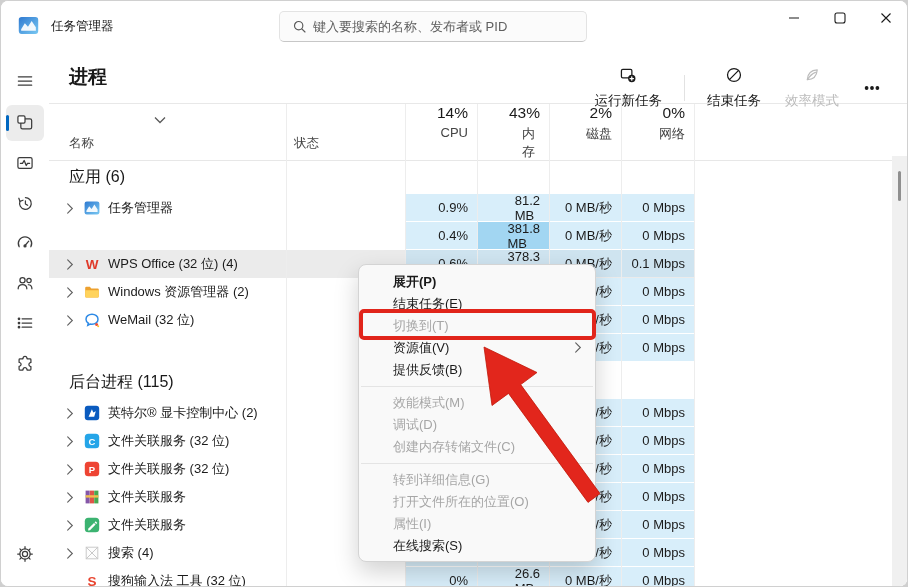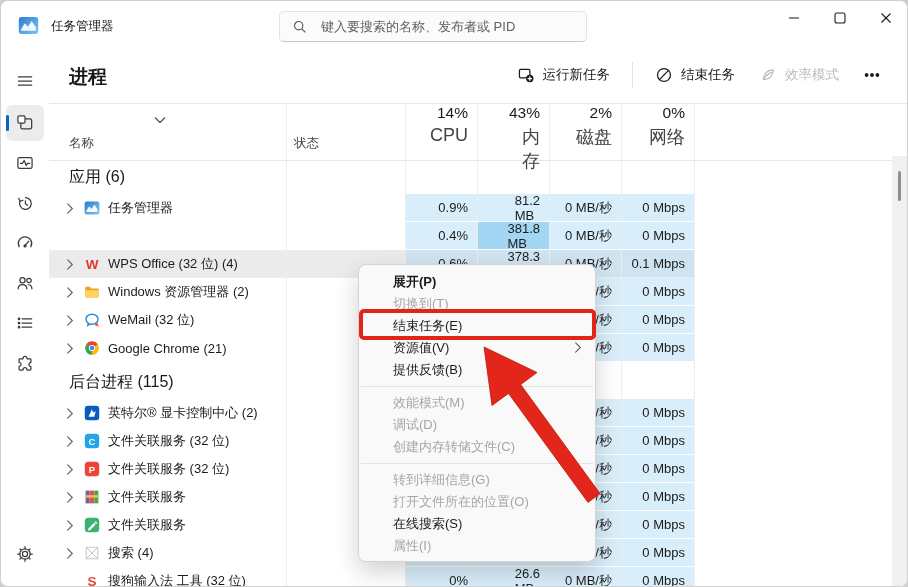--- a/index.html
+++ b/index.html
@@ -6,59 +6,59 @@
   .window{position:relative;width:908px;height:587px;background:#fff;overflow:hidden;
           border:1px solid #d0d0d0;border-radius:8px;box-sizing:border-box;font-size:13px;color:#1b1b1b;}
 
   
   .titlebar{position:absolute;left:0;top:0;width:908px;height:50px;background:#fff;}
   .appicon{position:absolute;left:17px;top:14px;width:21px;height:21px;}
   .appicon svg{width:21px;height:21px;display:block;}
   .apptitle{position:absolute;left:50px;top:17px;font-size:12.5px;color:#1b1b1b;}
   .searchbox{position:absolute;left:278px;top:10px;width:308px;height:31px;box-sizing:border-box;
              background:#fbfbfb;border:1px solid #e3e3e3;border-bottom-color:#c7c7c7;border-radius:5px;
-             display:flex;align-items:center;gap:14px;padding:0 12px;}
+             display:flex;align-items:center;gap:6px;padding:0 12px;}
   .searchbox .ph{color:#606060;font-size:13px;white-space:nowrap;overflow:hidden;}
   .winbtns{position:absolute;right:0;top:0;display:flex;}
   .winbtn{width:46px;height:34px;display:flex;align-items:center;justify-content:center;}
   .winbtn svg{width:12px;height:12px;}
 
   
   .sidebar{position:absolute;left:0;top:50px;bottom:0;width:48px;background:#fff;}
   .side-item{position:relative;width:38px;height:36px;margin:0 auto 4px auto;border-radius:6px;
              display:flex;align-items:center;justify-content:center;color:#3c3c3c;}
   .side-item.hamb{margin-top:12px;margin-bottom:6px;}
   .side-item.selected{background:#ececec;}
   .side-item .pill{position:absolute;left:0;top:10px;width:3px;height:16px;border-radius:2px;background:#0067c0;}
   .side-item svg{width:20px;height:20px;stroke:currentColor;fill:none;stroke-width:1.5;stroke-linecap:round;stroke-linejoin:round;}
   .side-settings{position:absolute;left:5px;bottom:10px;}
 
   
   .content{position:absolute;left:48px;top:50px;right:0;bottom:0;background:#fff;}
   .toolbar{position:absolute;left:0;top:0;right:0;height:52px;border-bottom:1px solid #e8e8e8;}
   .pagetitle{position:absolute;left:20px;top:13px;font-size:19px;font-weight:600;color:#191919;}
   .tb-group{position:absolute;right:16px;top:9px;display:flex;align-items:center;gap:4px;}
-  .tb-btn{display:flex;align-items:center;gap:8px;padding:6px 10px;border-radius:5px;font-size:13.5px;color:#1b1b1b;white-space:nowrap;}
+  .tb-btn{display:flex;align-items:center;gap:8px;padding:6px 10px;border-radius:5px;font-size:13.5px;color:#1b1b1b;white-space:nowrap;flex-direction:column;}
   .tb-btn svg{width:18px;height:18px;stroke:currentColor;fill:none;stroke-width:1.4;stroke-linecap:round;}
   .tb-btn.disabled{color:#bcbcbc;}
   .tb-divider{width:1px;height:26px;background:#e2e2e2;margin:0 8px;}
 
   
   .table-area{position:absolute;left:0;top:53px;right:0;bottom:0;overflow:hidden;}
   .gl{position:absolute;top:0;bottom:0;width:1px;background:#ededed;z-index:3;pointer-events:none;}
   .thead{position:absolute;left:0;top:0;height:57px;width:100%;border-bottom:1px solid #e7e7e7;box-sizing:border-box;}
   .hname{position:absolute;left:0;top:0;bottom:0;width:237px;}
   .hname .lbl{position:absolute;left:20px;bottom:8px;font-size:12.5px;color:#444;}
   .sortchev{position:absolute;left:104px;top:8px;width:14px;height:8px;}
   .hstatus{position:absolute;left:237px;top:0;bottom:0;width:119px;}
   .hstatus .lbl{position:absolute;left:8px;bottom:8px;font-size:12.5px;color:#444;}
   .hnum{position:absolute;top:0;bottom:0;display:flex;flex-direction:column;align-items:flex-end;justify-content:flex-start;
         padding:0 9px 7px 0;box-sizing:border-box;}
   .hnum .pct{font-size:15.5px;color:#1b1b1b;margin-bottom:3px;}
-  .hnum .lbl{font-size:18px;color:#444;}
+  .hnum .lbl{font-size:13px;color:#444;}
   .c-cpu{left:356px;width:72px;} .c-mem{left:428px;width:72px;padding-left:45px;} .c-disk{left:500px;width:72px;} .c-net{left:572px;width:73px;}
 
   .tbody{position:absolute;left:0;top:57px;width:100%;}
   .sect{height:33px;display:flex;align-items:center;padding-left:20px;font-size:16px;color:#191919;}
   .sect.s2{height:37px;padding-top:4px;box-sizing:border-box;align-items:center;}
   .prow{position:relative;height:28px;width:645px;}
   .prow.selected{background:#ebebeb;}
   .namecell{position:absolute;left:0;top:0;bottom:0;width:237px;display:flex;align-items:center;
             padding-left:17px;gap:8px;box-sizing:border-box;overflow:hidden;white-space:nowrap;}
   .rowchev{width:10px;height:14px;flex:0 0 10px;display:flex;align-items:center;}
@@ -432,38 +432,20 @@
               <span></span>
             </div>
             <div class="vcell c-disk heat">
               <span>0 MB/秒</span>
             </div>
             <div class="vcell c-net heat">
               <span>0 Mbps</span>
             </div>
           </div>
           <div class="prow">
-            <div class="namecell">
-              <span class="rowchev">
-                <svg viewBox="0 0 8 14">
-                  <path d="M1.5 2 L6.5 7 L1.5 12" fill="none" stroke="#5f5f5f" stroke-width="1.2" stroke-linecap="round"></path>
-                </svg>
-              </span>
-              <span class="picon">
-                <svg viewBox="0 0 16 16">
-                  <circle cx="8" cy="8" r="6.8" fill="#fff"></circle>
-                  <path d="M8 8 L2.11 4.6 A6.8 6.8 0 0 1 13.89 4.6 Z" fill="#ea4335"></path>
-                  <path d="M8 8 L2.11 4.6 A6.8 6.8 0 0 0 8 14.8 Z" fill="#34a853"></path>
-                  <path d="M8 8 L8 14.8 A6.8 6.8 0 0 0 13.89 4.6 Z" fill="#fbbc05"></path>
-                  <circle cx="8" cy="8" r="3.1" fill="#fff"></circle>
-                  <circle cx="8" cy="8" r="2.3" fill="#4285f4"></circle>
-                </svg>
-              </span>
-              <span class="pname">Google Chrome (21)</span>
-            </div>
             <div class="vcell c-cpu heat">
               <span></span>
             </div>
             <div class="vcell c-mem heat">
               <span></span>
             </div>
             <div class="vcell c-disk heat">
               <span>0 MB/秒</span>
             </div>
             <div class="vcell c-net heat">
@@ -670,25 +652,25 @@
 
     <div class="scrollbar">
       <div class="sthumb"></div>
     </div>
   </div>
 
   <div class="ctxmenu" id="ctxmenu">
       <div class="mitem bold">
         <span>展开(P)</span>
       </div>
+      <div class="mitem">
+        <span>结束任务(E)</span>
+      </div>
       <div class="mitem disabled">
         <span>切换到(T)</span>
-      </div>
-      <div class="mitem">
-        <span>结束任务(E)</span>
       </div>
       <div class="mitem">
         <span>资源值(V)</span>
         <span class="msub"><svg viewBox="0 0 8 14">
             <path d="M1.5 2 L6.5 7 L1.5 12" fill="none" stroke="#5f5f5f" stroke-width="1.2" stroke-linecap="round"></path>
           </svg></span>
       </div>
       <div class="mitem">
         <span>提供反馈(B)</span>
       </div>
@@ -702,25 +684,25 @@
       <div class="mitem disabled">
         <span>创建内存转储文件(C)</span>
       </div>
       <div class="msep"></div>
       <div class="mitem disabled">
         <span>转到详细信息(G)</span>
       </div>
       <div class="mitem disabled">
         <span>打开文件所在的位置(O)</span>
       </div>
+      <div class="mitem disabled">
+        <span>属性(I)</span>
+      </div>
       <div class="mitem">
         <span>在线搜索(S)</span>
-      </div>
-      <div class="mitem disabled">
-        <span>属性(I)</span>
       </div>
     </div>
 
   <div class="redbox"></div>
   <svg class="arrow-annot" width="908" height="587" viewBox="0 0 908 587">
     <polygon points="483,346 536,371.5 519.7,383.6 599,492.6 587,501.4 507.5,392.4 491,404.5" fill="#e2261c" stroke="#c01708" stroke-width="0.8"></polygon>
   </svg>
 
 </div>
 

